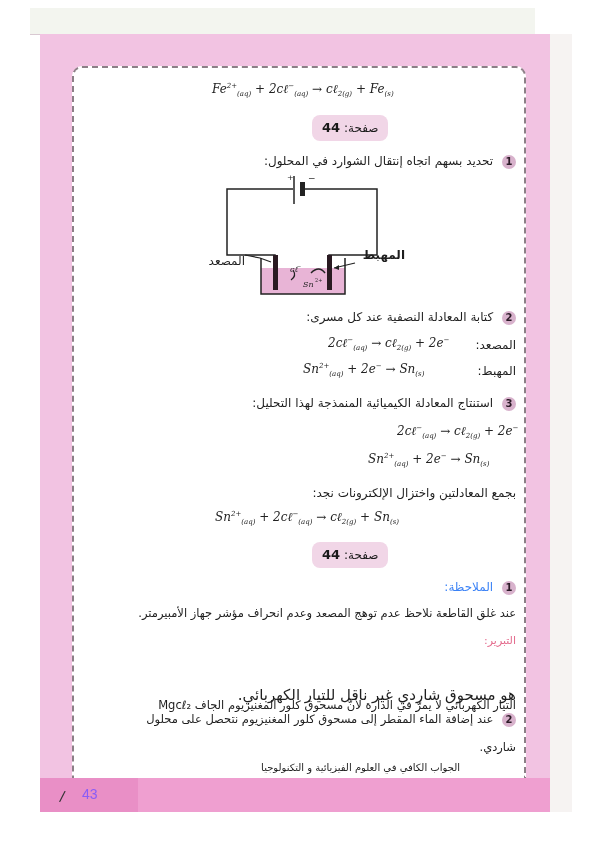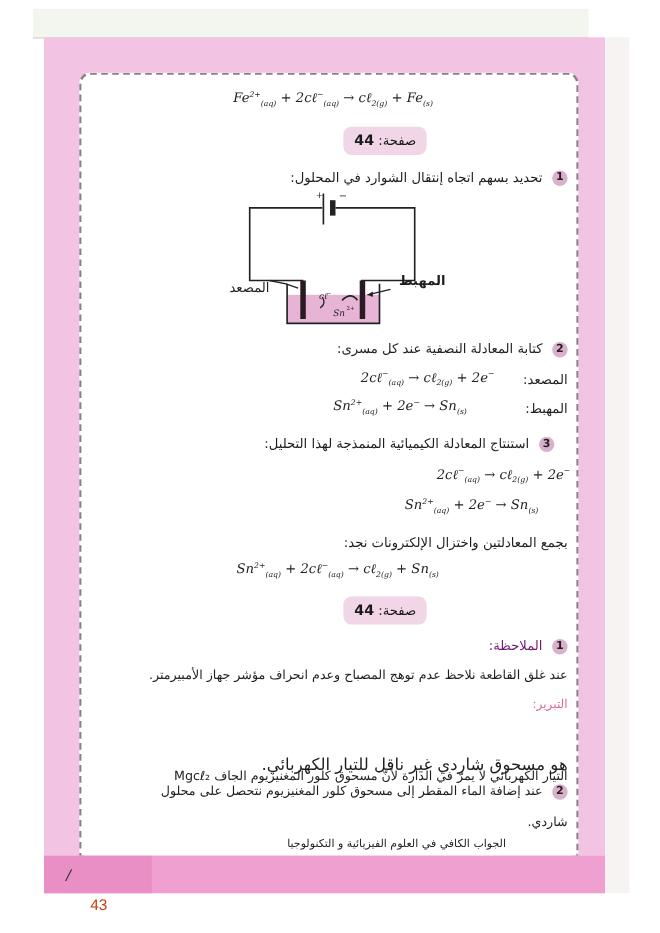--- a/index.html
+++ b/index.html
@@ -50,25 +50,25 @@
   .ex-header .page-ref b { font-size: 13px; }
   .footer {
     position: absolute; left: 40px; top: 778px; width: 510px; height: 34px; background: #ef9fd0;
   }
   .footer-left { position: absolute; left: 40px; top: 778px; width: 98px; height: 34px; background: #e98fc6; }
   .footer-title {
     position: absolute; left: 160px; top: 762px; width: 300px; text-align: right; direction: rtl;
     font-size: 10px; font-weight: normal; color: #222; white-space: nowrap;
   }
   .footer-page {
-    position: absolute; left: 82px; top: 786px; font-size: 14px; color: #c2410c; font-family: "Liberation Sans", sans-serif; margin-top: 28px;
+    position: absolute; left: 82px; top: 786px; font-size: 14px; color: #8b5cf6; font-family: "Liberation Sans", sans-serif;
   }
   .footer-slash { position: absolute; left: 60px; top: 788px; font-size: 14px; color: #333; transform: rotate(10deg); }
   .label-red { color: #e46b8d; text-align: right; }
-  .label-pinkish { color: #701a75; }
+  .label-pinkish { color: #3b82f6; }
   svg text { font-family: "DejaVu Serif", serif; }
 </style>
 </head>
 <body>
 
 <div class="top-strip"></div>
 <div class="page"></div>
 <div class="page-right-edge"></div>
 
 <div class="content-box"></div>
@@ -125,21 +125,21 @@
 </div>
 <div class="ar" style="right:84px; top:322px;margin-top:16px;">المصعد:</div>
 <div class="eq" style="left:328px; top:336px;">
   2cℓ<sup>−</sup><sub>(aq)</sub> → cℓ<sub>2(g)</sub> + 2e<sup>−</sup>
 </div>
 <div class="ar" style="right:84px; top:364px;">المهبط:</div>
 <div class="eq" style="left:303px; top:362px;">
   Sn<sup>2+</sup><sub>(aq)</sub> + 2e<sup>−</sup> → Sn<sub>(s)</sub>
 </div>
 
-<div class="ar" style="right:96px; top:396px;">
+<div class="ar" style="right:84px; top:396px;">
   <span class="num-circle">3</span>
   <span>استنتاج المعادلة الكيميائية المنمذجة لهذا التحليل:</span>
 </div>
 <div class="eq" style="left:397px; top:424px;">
   2cℓ<sup>−</sup><sub>(aq)</sub> → cℓ<sub>2(g)</sub> + 2e<sup>−</sup>
 </div>
 <div class="eq" style="left:368px; top:452px;">
   Sn<sup>2+</sup><sub>(aq)</sub> + 2e<sup>−</sup> → Sn<sub>(s)</sub>
 </div>
 
@@ -152,21 +152,21 @@
   <span class="page-ref">
     <span>صفحة:</span>
     <b>44</b>
   </span>
 </div>
 
 <div class="ar" style="right:84px; top:580px;">
   <span class="num-circle">1</span>
   <span class="label-pinkish">الملاحظة:</span>
 </div>
-<div class="ar" style="right:84px; top:606px; font-size:11.5px;">عند غلق القاطعة نلاحظ عدم توهج المصباح وعدم انحراف مؤشر جهاز الأمبيرمتر.</div>
+<div class="ar" style="right:84px; top:606px; font-size:11.5px;">عند غلق القاطعة نلاحظ عدم توهج المصعد وعدم انحراف مؤشر جهاز الأمبيرمتر.</div>
 
 <div class="ar label-red" style="right:84px; top:634px; font-size:11px;">التبرير:</div>
 <div class="ar" style="right:84px; top:684px; font-size:11.5px;margin-top:14px;">التيار الكهربائي لا يمرّ في الدارة لأنّ مسحوق كلور المغنيزيوم الجاف Mgcℓ₂</div>
 <div class="ar" style="right:84px; top:686px; font-size:15px;">هو مسحوق شاردي غير ناقل للتيار الكهربائي.</div>
 
 <div class="ar" style="right:84px; top:712px; font-size:11.5px;">
   <span class="num-circle">2</span>
   <span>عند إضافة الماء المقطر إلى مسحوق كلور المغنيزيوم نتحصل على محلول</span>
 </div>
 <div class="ar" style="right:84px; top:740px; font-size:11.5px;">شاردي.</div>

